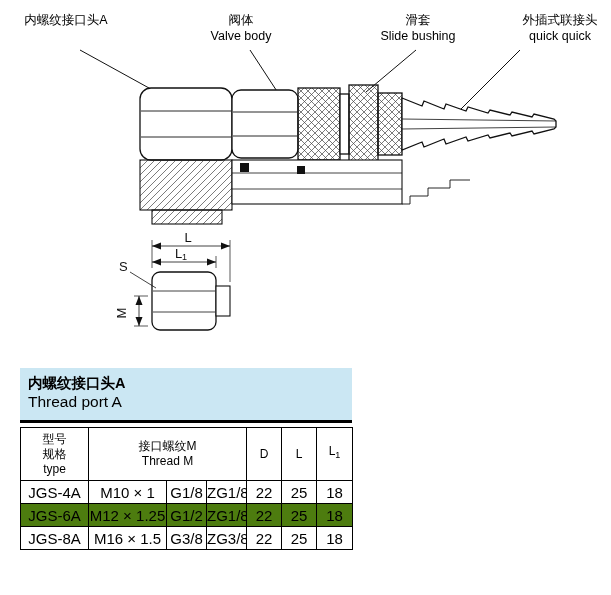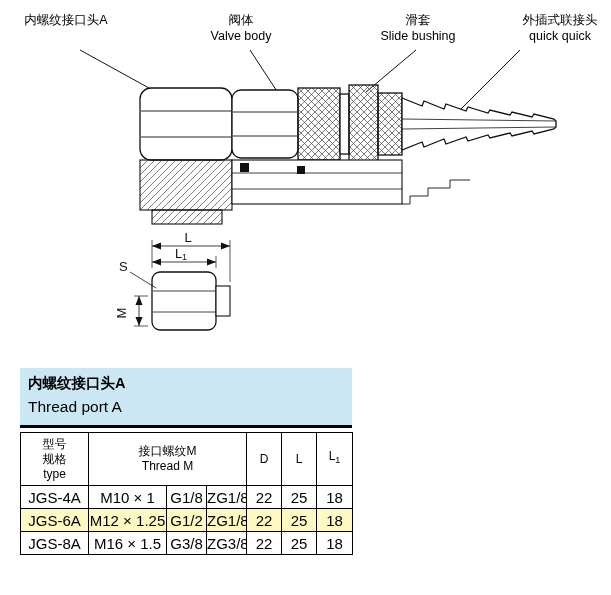--- a/index.html
+++ b/index.html
@@ -3,27 +3,27 @@
 <meta charset="utf-8">
 <style>
   html,body{margin:0;padding:0;background:#fff;}
   .page{position:relative;width:611px;height:595px;background:#fff;overflow:hidden;
         font-family:"Liberation Sans","DejaVu Sans",sans-serif;color:#000;}
   .callout{position:absolute;text-align:center;font-size:12.5px;line-height:16px;color:#000;}
   .drawing{position:absolute;left:0;top:0;}
   .table-section{position:absolute;left:20px;top:368px;width:332px;}
   .table-title{background:#cbe7f3;border-bottom:3px solid #000;padding:6px 8px 9px 8px;}
   .table-title .zh{font-weight:bold;font-size:14.5px;}
-  .table-title .en{font-size:15.5px;margin-top:5px;}
+  .table-title .en{font-size:15.5px;}
   .spec-table{border-collapse:collapse;width:332px;margin-top:4px;table-layout:fixed;}
   .spec-table th,.spec-table td{border:1px solid #000;text-align:center;vertical-align:middle;
         font-weight:normal;padding:0;overflow:hidden;}
   .spec-table thead th{height:52px;font-size:12px;line-height:15px;}
   .spec-table td{height:22px;font-size:15px;}
-  tr.alt{background:#fef9c3;}
+  tr.alt{background:#4d7c0f;}
   sub.l1{font-size:9px;}
 </style>
 </head>
 <body>
 
 <div class="page">
 
   <svg class="drawing" width="611" height="360" viewBox="0 0 611 360">
     <defs>
       <pattern id="xh" width="7" height="7" patternUnits="userSpaceOnUse">

